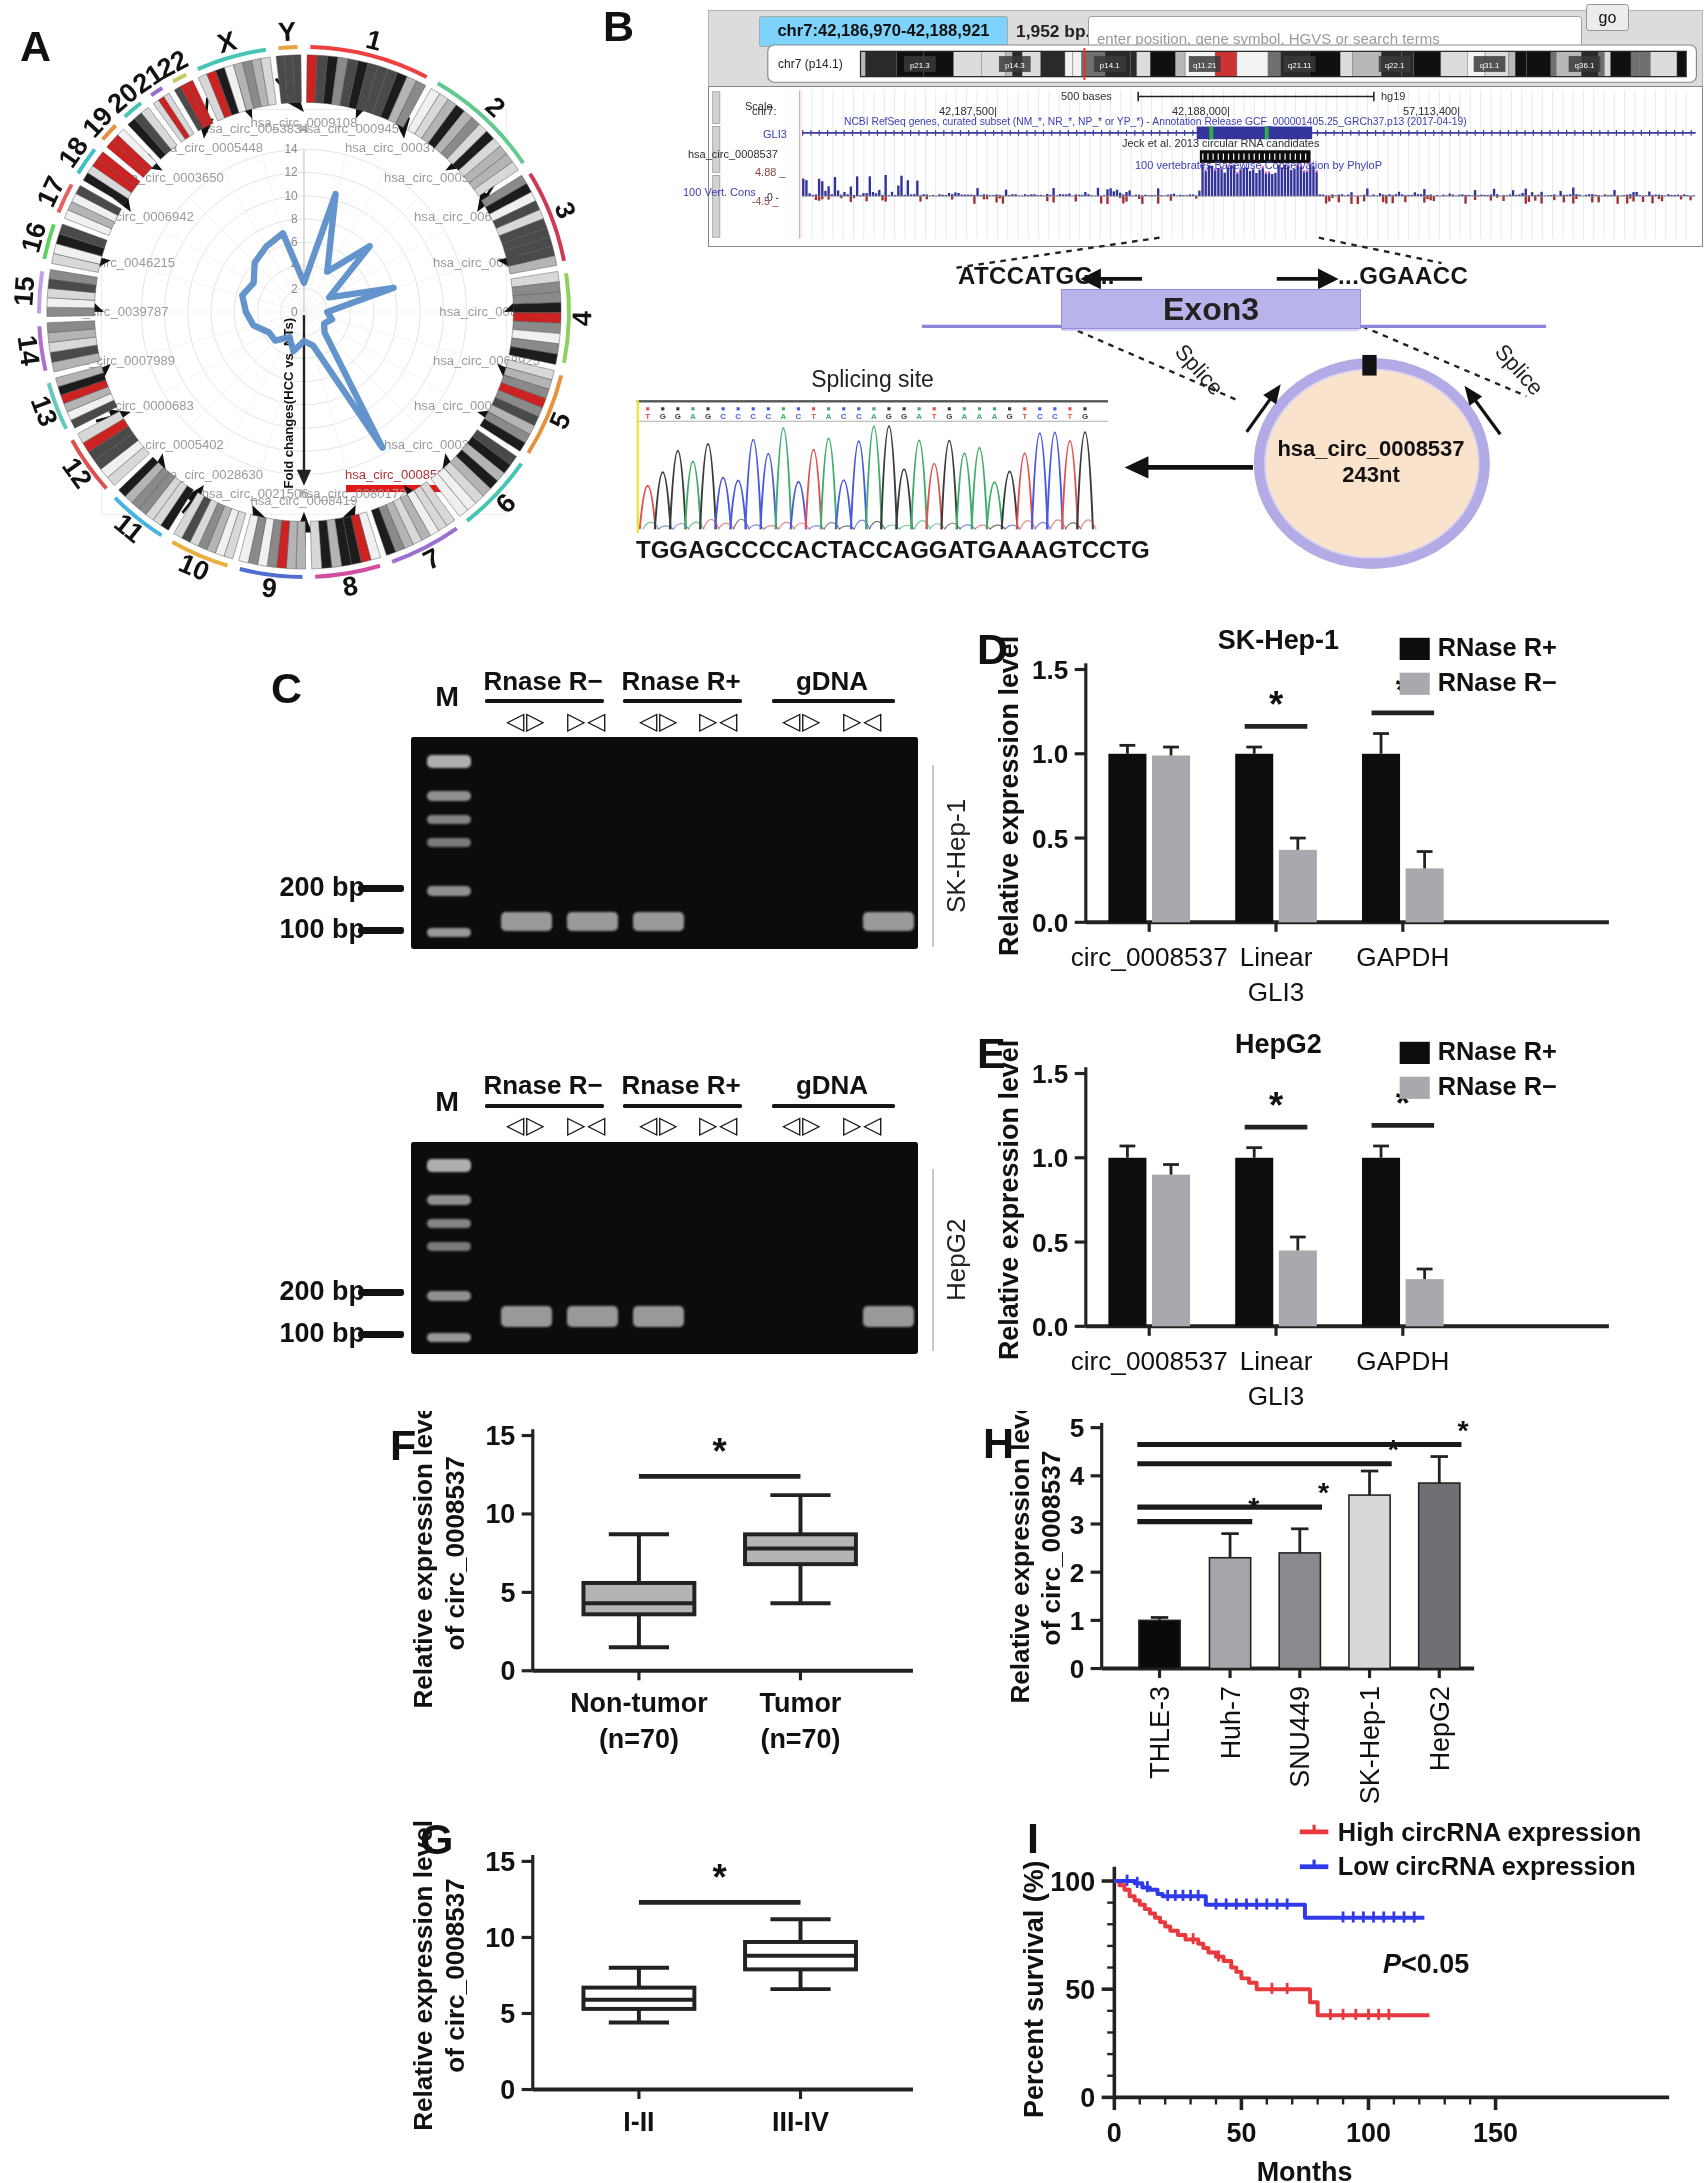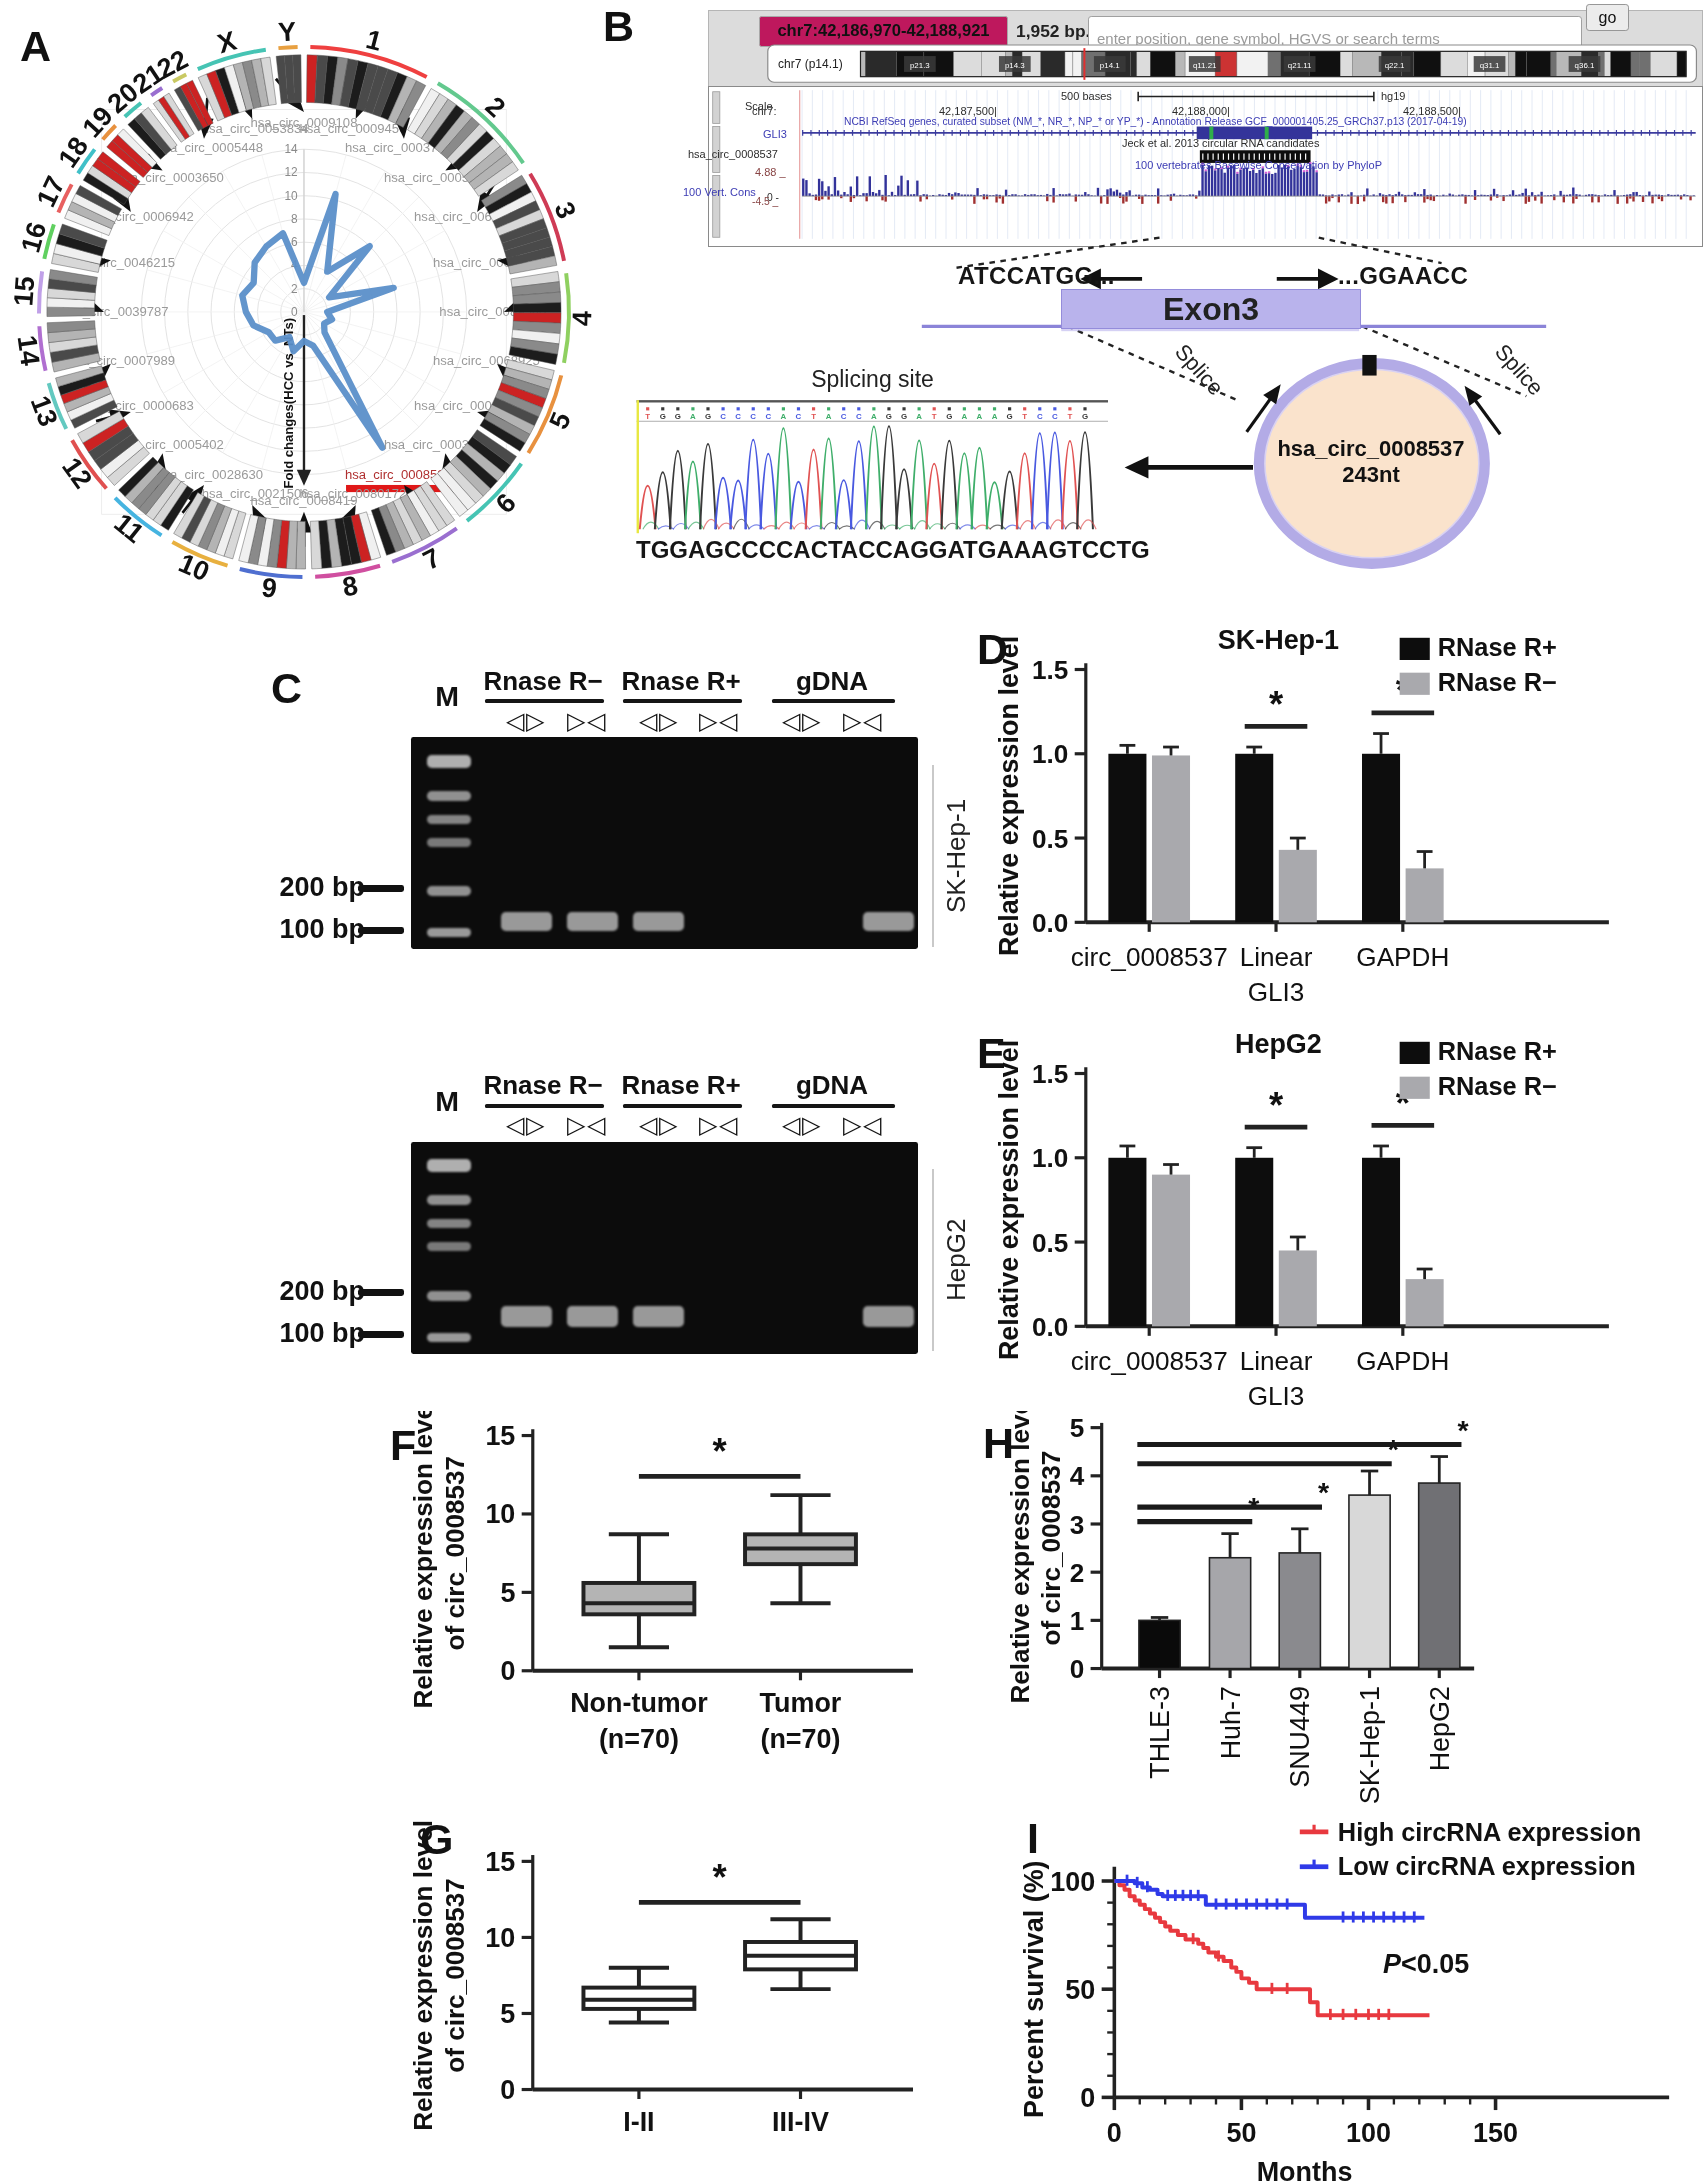--- a/index.html
+++ b/index.html
@@ -1,21 +1,21 @@
 <!DOCTYPE html>
 <html style="font-size:12.7px"><head>
 <meta charset="utf-8">
 <style>
   html,body{margin:0;padding:0;background:#fff;}
   #fig{position:relative;width:1704px;height:2183px;background:#fff;overflow:hidden;
        font-family:"Liberation Sans",sans-serif;color:#111;}
   .abs{position:absolute;}
   .pletter{font-size:43px;font-weight:bold;color:#111;}
   .ucsc-gray{background:#dcdcdc;border:0.8px solid #b5b5b5;}
-  .posbox{background:#be185d;border:0.8px solid #a8a8a8;border-radius:2.4px;
+  .posbox{background:#7dd3fc;border:0.8px solid #a8a8a8;border-radius:2.4px;
           font-size:16.6px;font-weight:bold;display:flex;align-items:center;justify-content:center;}
   .bp{font-size:17.4px;font-weight:bold;color:#222;}
   #search-input{border:0.8px solid #a0a0a0;border-radius:3.2px;font-size:15px;padding:8px 8px;
           font-family:"Liberation Sans",sans-serif;color:#333;}
   #search-input::placeholder{color:#9a9a9a;}
   .gobtn{background:#ececec;border:0.8px solid #979797;border-radius:3.2px;font-size:16px;
          display:flex;align-items:center;justify-content:center;cursor:pointer;}
   .trackpanel{background:#fff;border:1.6px solid #8a8a8a;}
   .mono{font-family:Liberation Sans, sans-serif;}
   .tlabel{font-size:11px;color:#2d2d2d;white-space:nowrap;}
@@ -920,21 +920,21 @@
       <rect x="1240.9929078014186" y="137.04603868981172" width="3" height="0.953961310188268" fill="#32329a"></rect>
       <line x1="115" y1="138" x2="1245" y2="138" stroke="#888" stroke-width="1"></line>
     </svg>
 
   <span class="abs mono tlabel" style="left:745px;top:100px">Scale</span>
   <span class="abs mono tlabel" style="left:1061px;top:90px">500 bases</span>
   <span class="abs mono tlabel" style="left:1381px;top:90px">hg19</span>
   <span class="abs mono tlabel" style="left:752px;top:105px">chr7:</span>
   <span class="abs mono tlabel" style="left:939px;top:105px">42,187,500|</span>
   <span class="abs mono tlabel" style="left:1172px;top:105px">42,188,000|</span>
-  <span class="abs mono tlabel" style="left:1403px;top:105px">42,188,500|</span>
+  <span class="abs mono tlabel" style="left:1403px;top:105px">57,113,400|</span>
   <span class="abs mono tlabel tblue" style="left:844px;top:116px;font-size:10.3px">NCBI RefSeq genes, curated subset (NM_*, NR_*, NP_* or YP_*) - Annotation Release GCF_000001405.25_GRCh37.p13 (2017-04-19)</span>
   <span class="abs mono tlabel tblue" style="left:763px;top:128px">GLI3</span>
   <span class="abs mono tlabel" style="left:1122px;top:137px">Jeck et al. 2013 circular RNA candidates</span>
   <span class="abs mono tlabel" style="left:688px;top:148px">hsa_circ_0008537</span>
   <span class="abs mono tlabel tblue" style="left:1135px;top:159px">100 vertebrates Basewise Conservation by PhyloP</span>
   <span class="abs mono tlabel tred" style="left:755px;top:166px;font-size:11px">4.88 _</span>
   <span class="abs mono tlabel tblue" style="left:683px;top:186px">100 Vert. Cons</span>
   <span class="abs mono tlabel" style="left:767px;top:192px;font-size:10.3px">0 -</span>
   <span class="abs mono tlabel tred" style="left:752px;top:196px;font-size:10.3px">-4.5 _</span>
 

